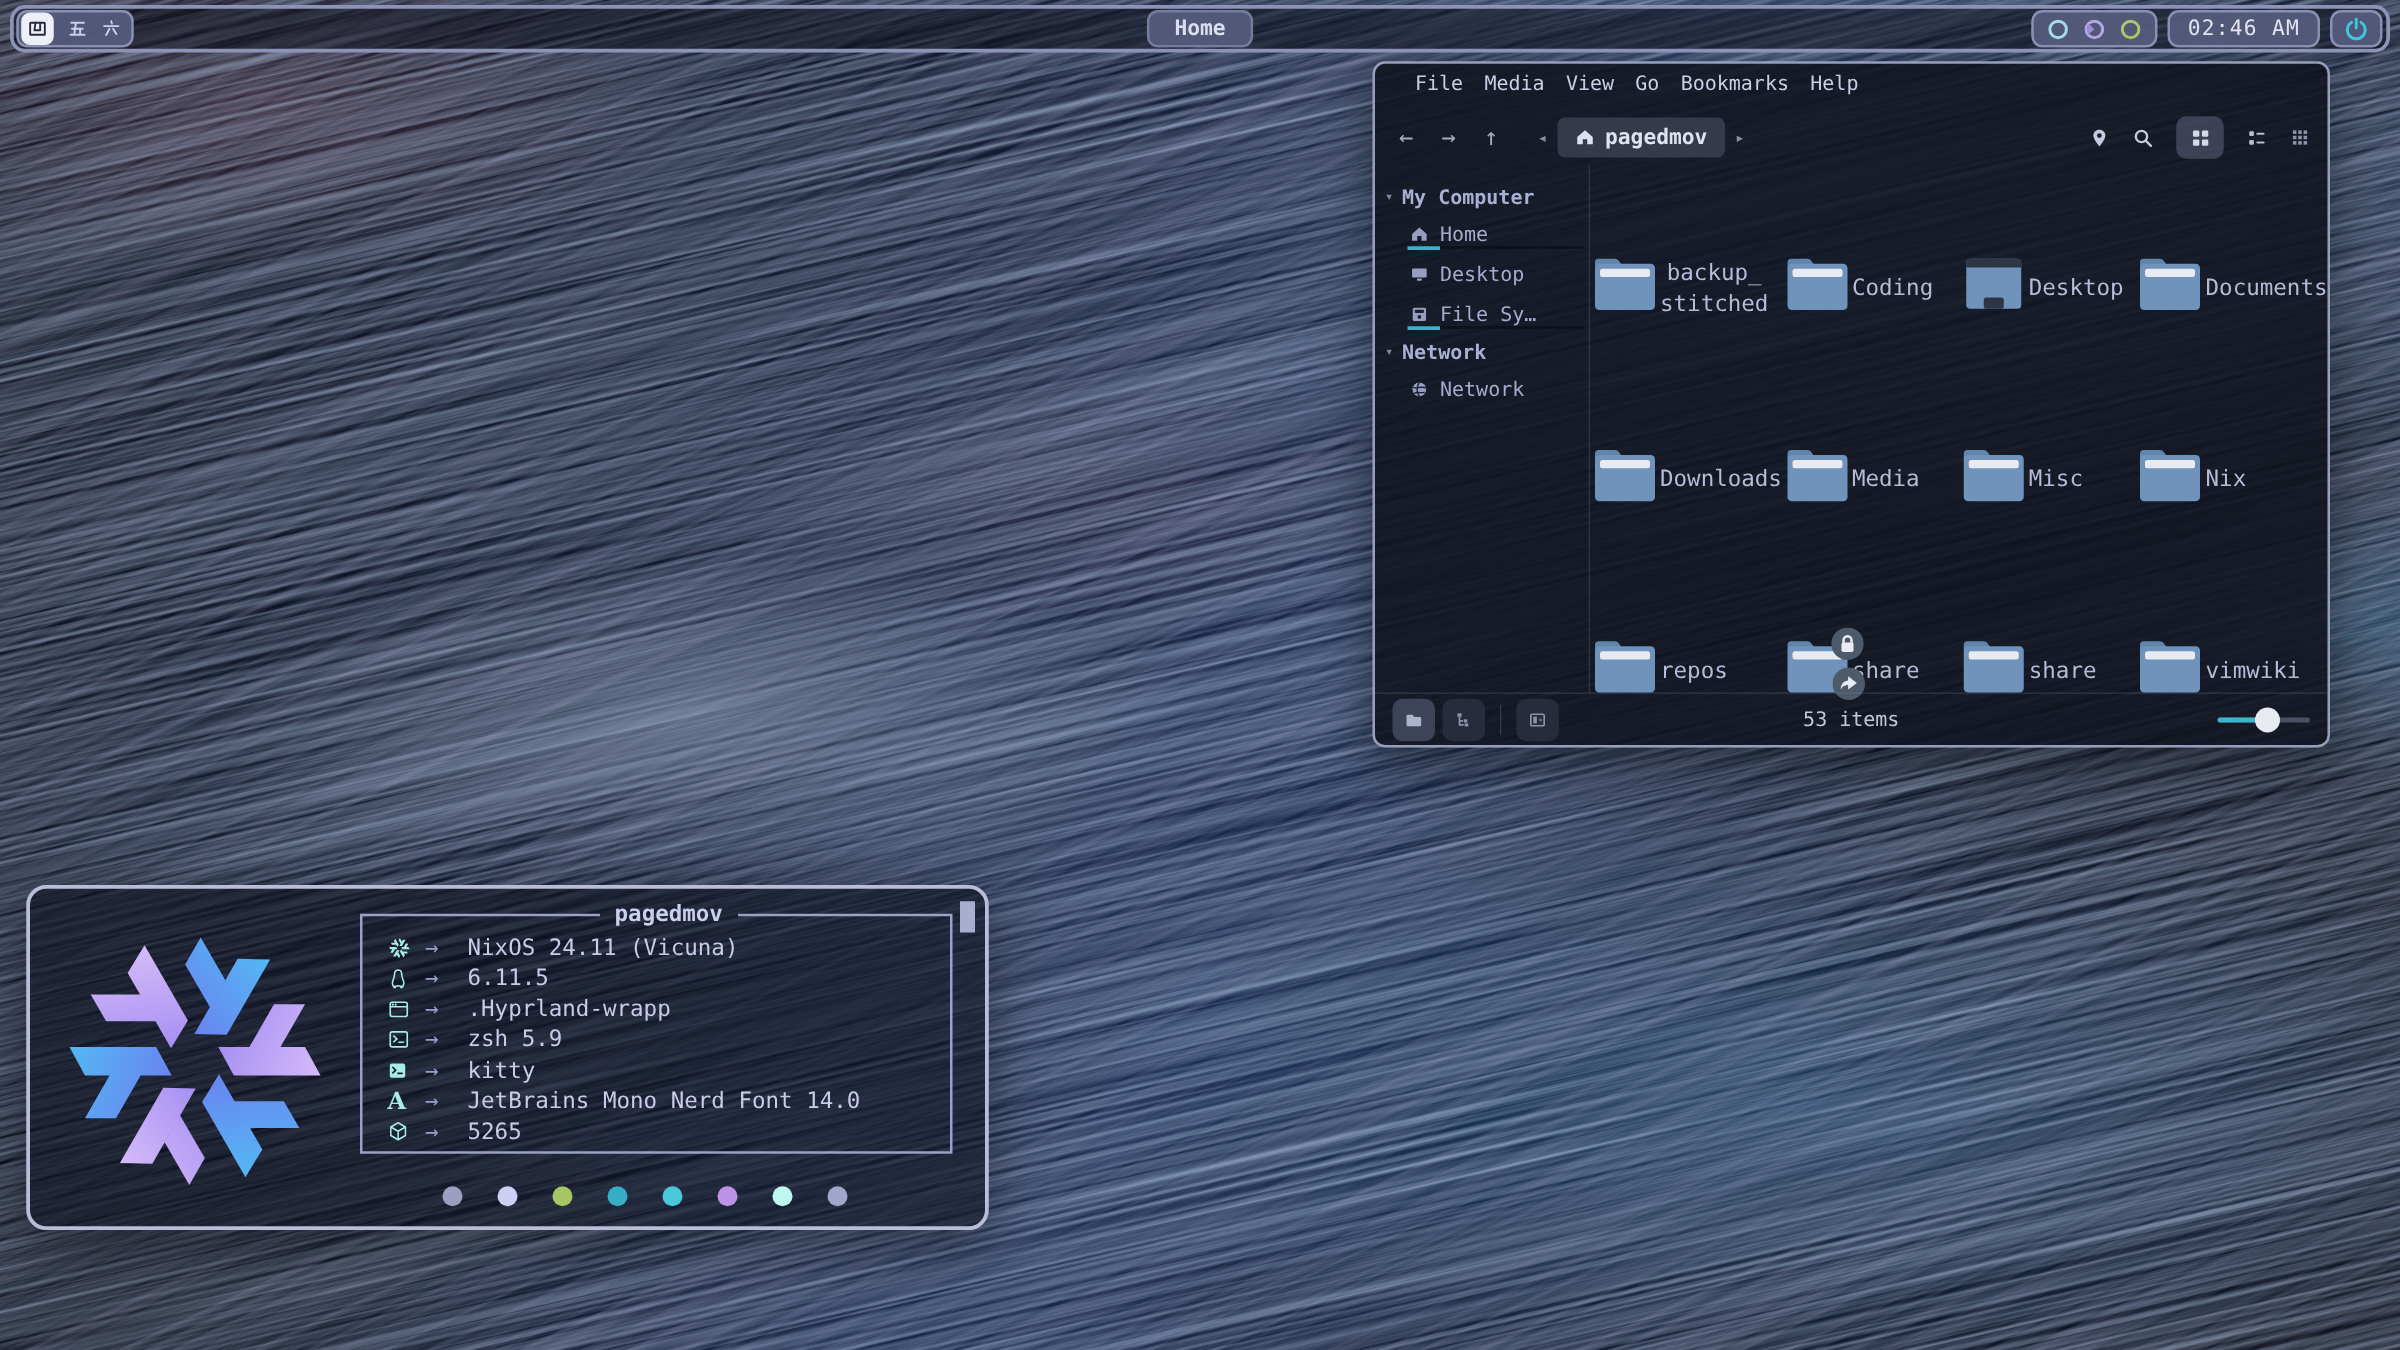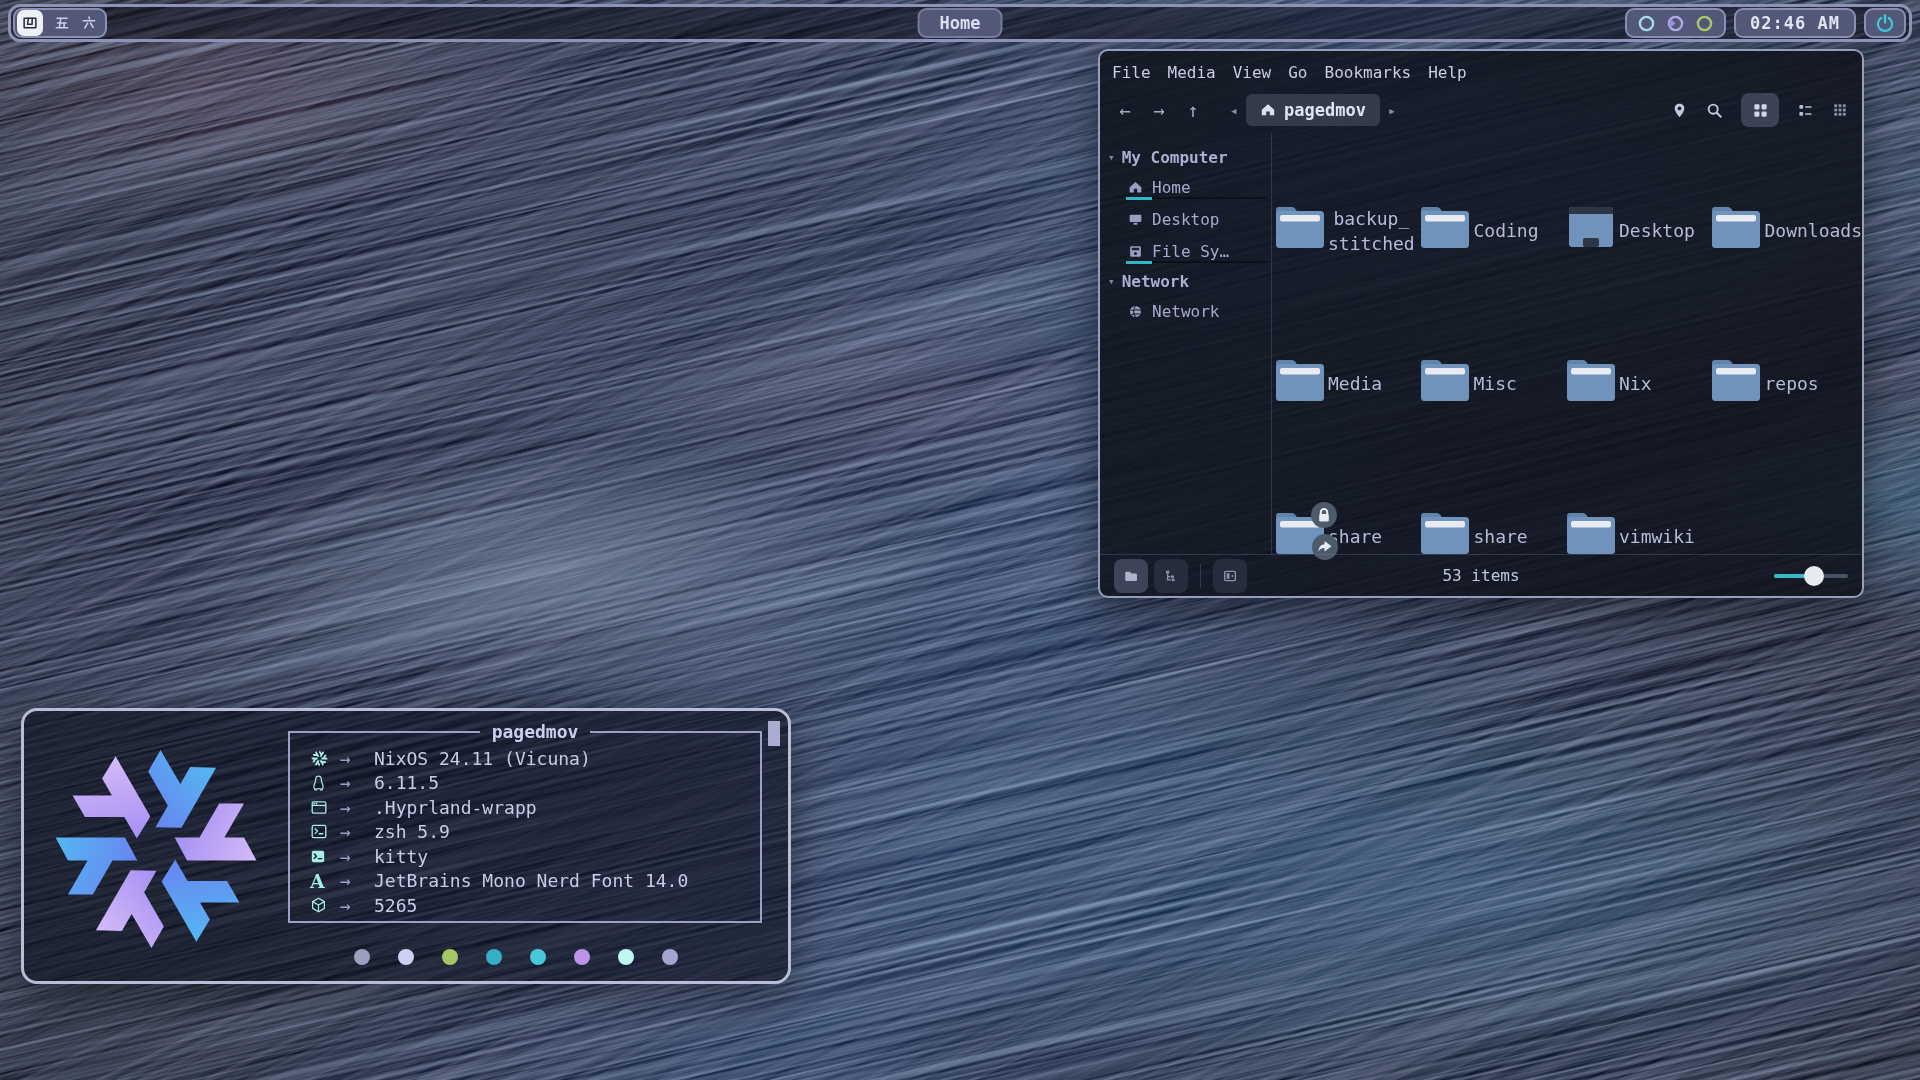--- a/index.html
+++ b/index.html
@@ -25,28 +25,28 @@
   .pill{height:30px;background:rgba(87,92,126,.92);border:2px solid rgba(148,154,190,.85);
     border-radius:9px;display:flex;align-items:center}
   .ws{margin-left:2px;padding:0 8px 0 2px;gap:11px}
   .ws-btn{display:flex;align-items:center;justify-content:center;color:#ccd0ea}
   .ws-btn.active{width:26px;height:26px;background:#eef0f8;border-radius:7px;color:#272a40}
   .ws-glyph{display:block}
   .title-pill{position:absolute;left:50%;top:50%;transform:translate(-50%,-50%);
     padding:0 20px;font-size:17px;font-weight:bold;color:#dcdff0;border-color:rgba(148,154,190,.55)}
   .right-mods{margin-left:auto;display:flex;gap:8px;margin-right:3px;align-items:center}
   .rings{padding:0 10px;gap:10px}
-  .clockp{padding:0 14px;font-size:17px;font-weight:bold;color:#e2e4f2;letter-spacing:1px}
+  .clockp{padding:0 14px;font-size:17px;font-weight:normal;color:#e2e4f2;letter-spacing:1px}
   .powerp{width:42px;justify-content:center}
 
   
   .fm{position:absolute;left:1098px;top:49px;width:766px;height:549px;border:2px solid #979dba;
     border-radius:10px;background:rgba(15,18,28,.88);display:flex;flex-direction:column;
     overflow:hidden;z-index:4;box-shadow:0 12px 44px rgba(0,0,0,.5)}
-  .fm-menubar{height:36px;display:flex;align-items:center;gap:17px;padding:6px 0 0 12px;
+  .fm-menubar{height:36px;display:flex;align-items:flex-start;gap:17px;padding:6px 0 0 32px;
     font-size:16px;color:#c9cde6}
   .fm-menubar span{cursor:default}
   .fm-toolbar{height:46px;display:flex;align-items:center;padding:0 14px 0 10px;gap:4px}
   .navbtn{width:30px;text-align:center;font-size:19px;color:#a6abc0}
   .pager{font-size:13px;color:#8c91a8;width:16px;text-align:center}
   .pathpill{height:32px;background:rgba(58,63,80,.88);border-radius:6px;padding:0 14px;
     display:flex;align-items:center;gap:8px;color:#e0e3f1;font-size:17px;font-weight:bold}
   .tb-right{margin-left:auto;display:flex;align-items:center;gap:18px}
   .viewbtn{width:38px;height:34px;border-radius:8px;display:flex;align-items:center;justify-content:center}
   .viewbtn.active{background:rgba(92,98,124,.55)}
@@ -306,20 +306,26 @@
         <div class="cell">
           <div class="icw"><svg width="56" height="50">
                 <use href="#i-desktopfolder"></use>
               </svg></div>
           <div class="ilabel">Desktop</div>
         </div>
         <div class="cell">
           <div class="icw"><svg width="56" height="50">
                 <use href="#i-folder"></use>
               </svg></div>
+          <div class="ilabel">Documents</div>
+        </div>
+        <div class="cell">
+          <div class="icw"><svg width="56" height="50">
+                <use href="#i-folder"></use>
+              </svg></div>
           <div class="ilabel">Downloads</div>
         </div>
         <div class="cell">
           <div class="icw"><svg width="56" height="50">
                 <use href="#i-folder"></use>
               </svg></div>
           <div class="ilabel">Media</div>
         </div>
         <div class="cell">
           <div class="icw"><svg width="56" height="50">

